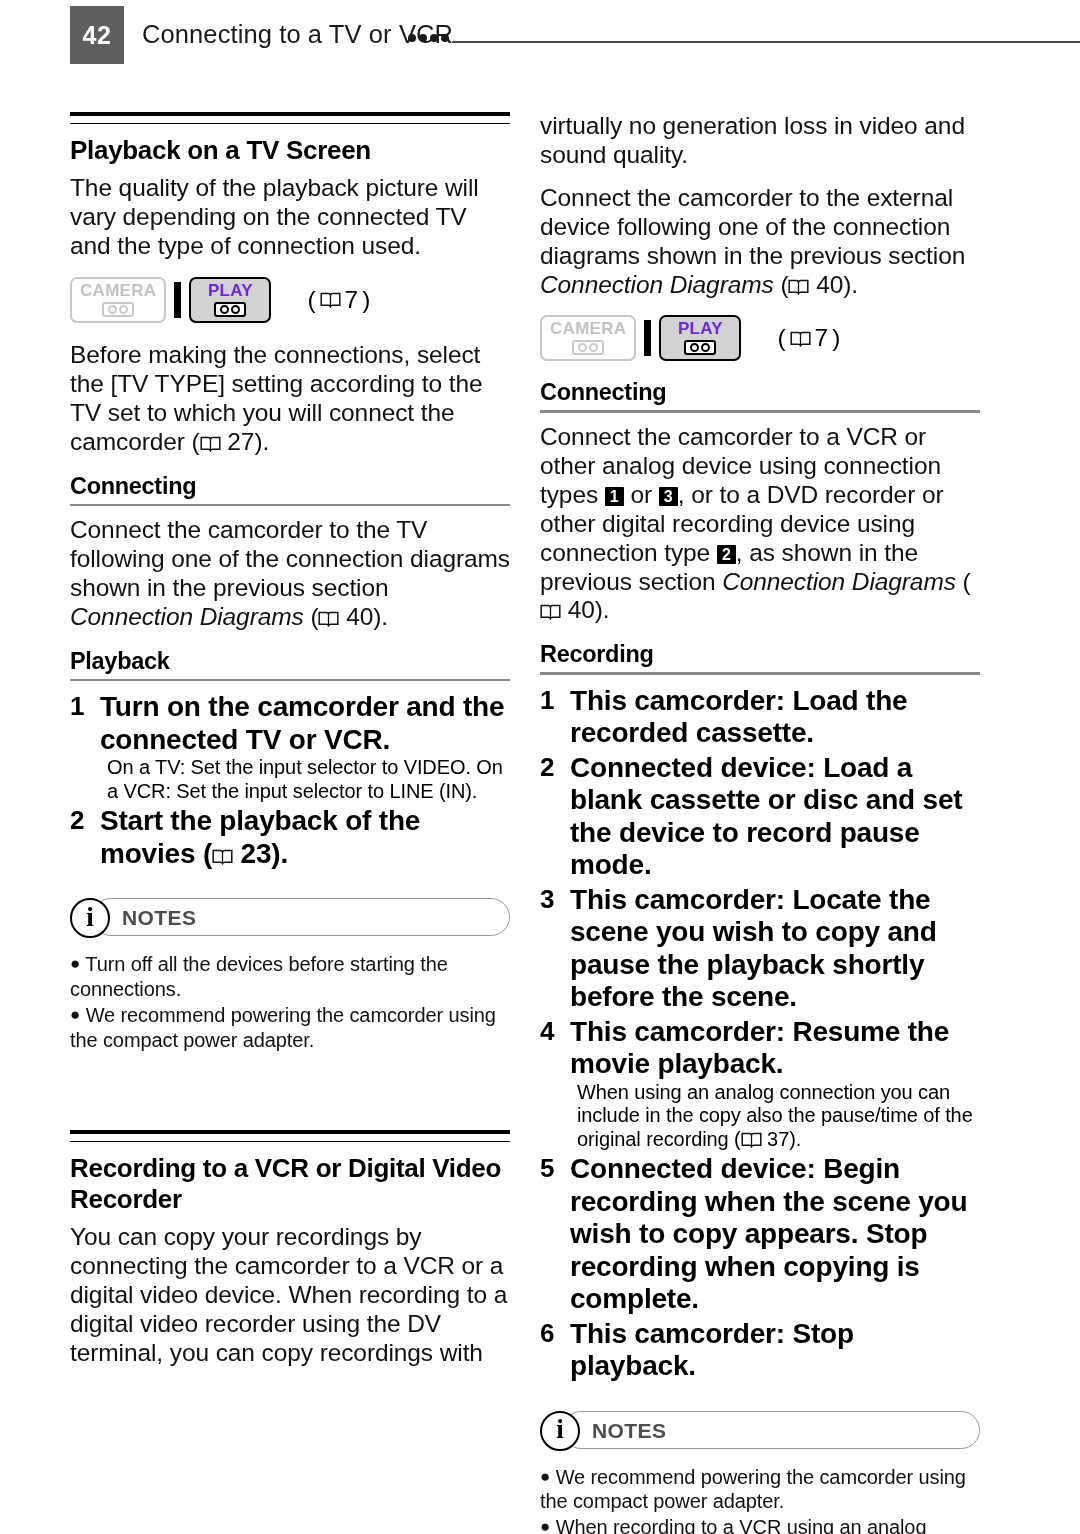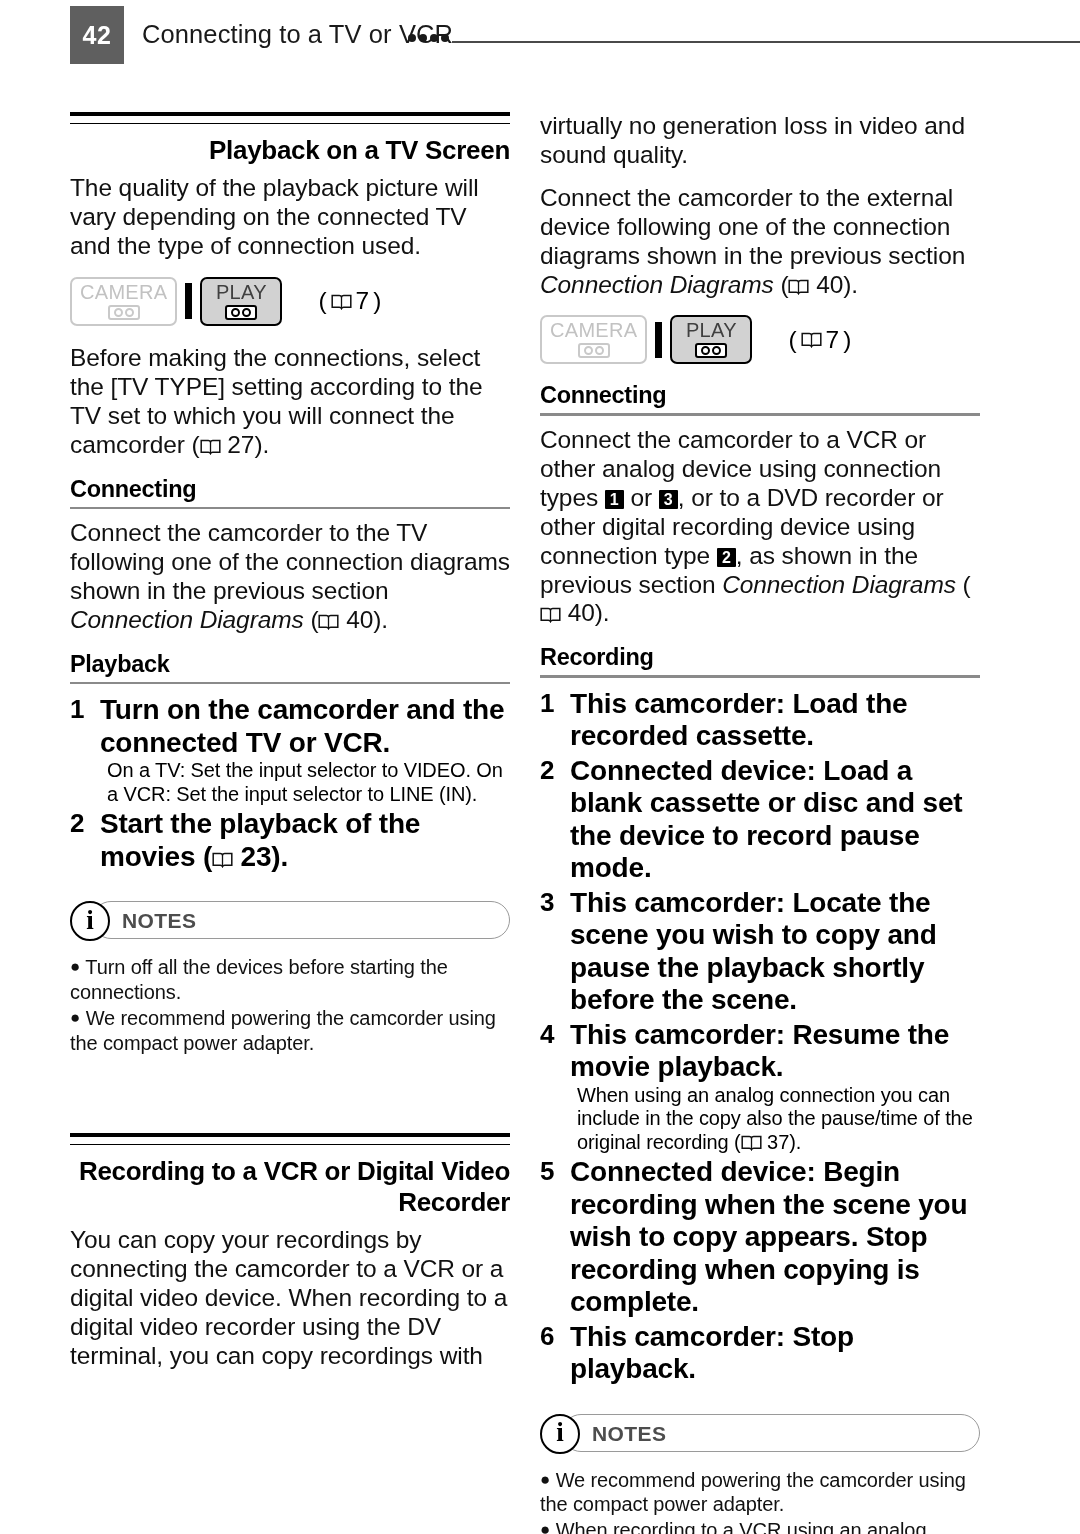--- a/index.html
+++ b/index.html
@@ -79,21 +79,20 @@
     margin: 0 0 14px 0;
     letter-spacing: -0.1px;
   }
   .italic { font-style: italic; }
 
   
   .section-head {
     margin: 0 0 8px 0;
     padding-top: 14px;
     position: relative;
-    text-align: right;
   }
   .section-head::before {
     content: "";
     position: absolute;
     left: 0; top: 0;
     width: 100%;
     height: 7px;
     border-top: 4.5px solid #000;
     border-bottom: 1.6px solid #000;
   }
@@ -130,22 +129,22 @@
   .mode-badge {
     border-radius: 7px;
     display: flex;
     flex-direction: column;
     align-items: center;
     justify-content: center;
     padding: 3px 8px 4px 8px;
     min-width: 82px;
   }
   .mode-badge .mb-label {
-    font-size: 20px;
-    font-weight: normal;
+    font-size: 17px;
+    font-weight: bold;
     letter-spacing: 0.3px;
     line-height: 1;
   }
   .mode-badge .cassette {
     margin-top: 3px;
     width: 32px; height: 15px;
     border-radius: 3px;
     display: flex;
     align-items: center;
     justify-content: center;
@@ -167,21 +166,21 @@
     background: #ffffff;
   }
   .mode-badge.inactive .cassette b {
     border: 2px solid #c9c9c9;
     background: #ffffff;
   }
 
   .mode-badge.active {
     border: 2.6px solid #000000;
     background: #d2d2d2;
-    color: #404040;
+    color: #6d28d9;
   }
   .mode-badge.active .cassette {
     border: 2.4px solid #000000;
     background: #ffffff;
   }
   .mode-badge.active .cassette b {
     border: 2.2px solid #000000;
     background: #ffffff;
   }
 

